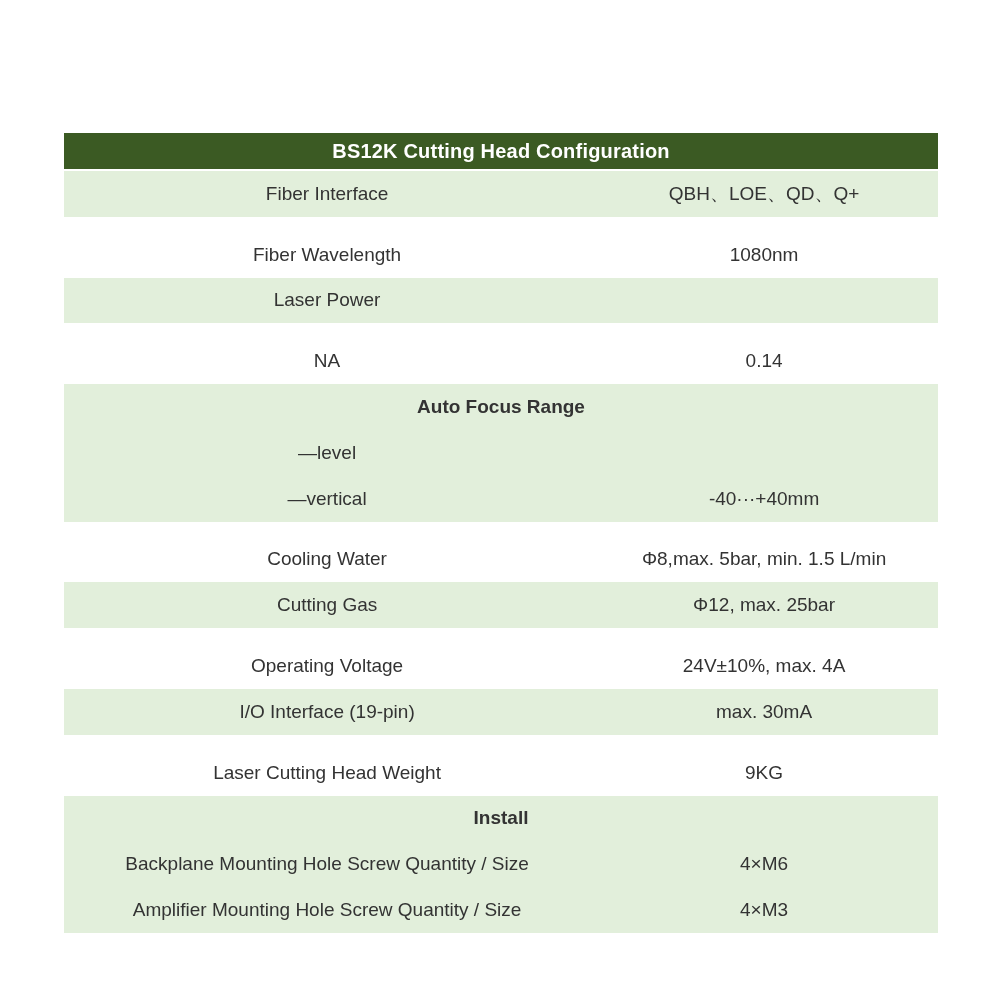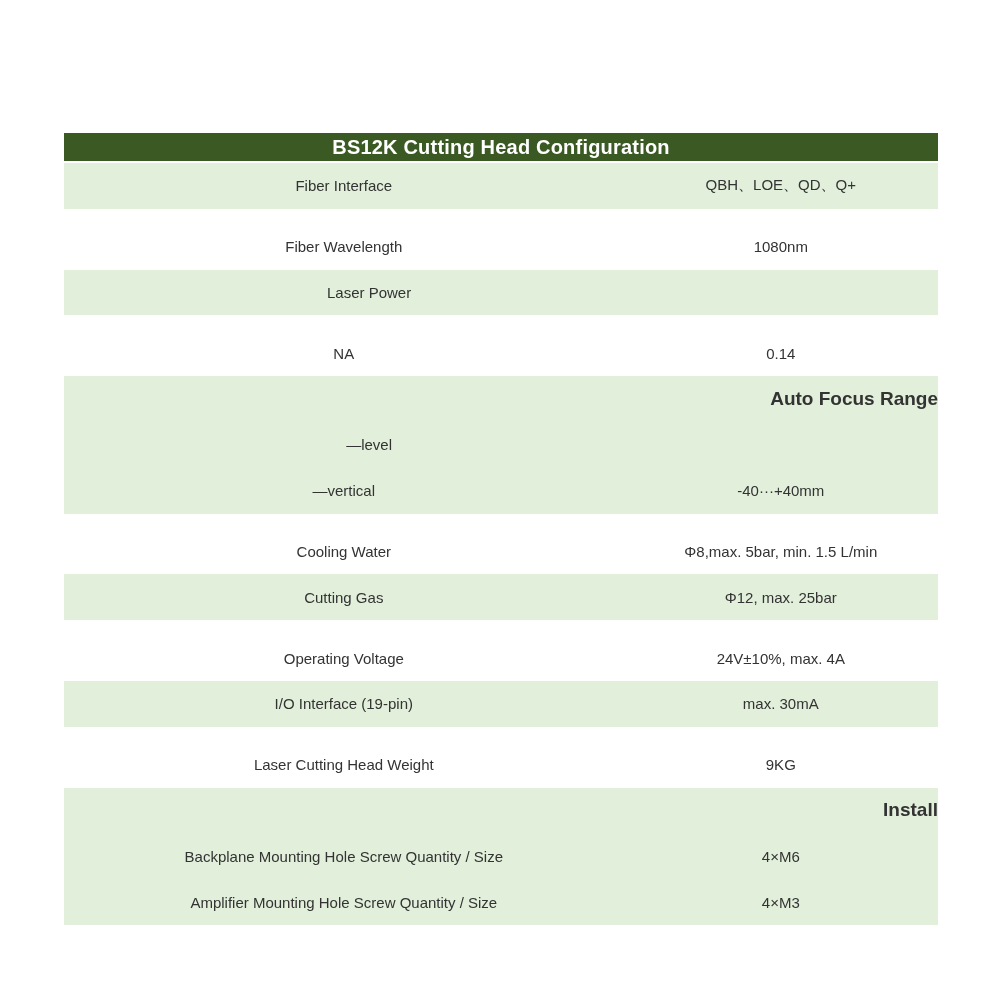--- a/index.html
+++ b/index.html
@@ -16,21 +16,21 @@
     color: #333333;
     overflow: hidden;
   }
   .spec-table {
     position: absolute;
     left: 64px;
     top: 133px;
     width: 874px;
   }
   .title-row {
-    height: 28px;
+    height: 36px;
     background: var(--header-bg, #3b5a23);
     color: var(--header-text, #ffffff);
     display: flex;
     align-items: center;
     justify-content: center;
     font-size: 20px;
     font-weight: bold;
     letter-spacing: 0.2px;
     margin-bottom: 2px;
   }
@@ -38,34 +38,33 @@
     height: 45.8px;
     display: flex;
     align-items: stretch;
   }
   .row.green { background: var(--row-alt-bg, #e2efdb); }
   .row.white { background: var(--row-bg, #ffffff); margin-top: 15px; }
   .cell {
     display: flex;
     align-items: center;
     justify-content: center;
-    font-size: 15px;
+    font-size: 19px;
     color: var(--text, #333333);
     white-space: nowrap;
-    padding-left: 42px;
   }
   .cell.label { width: 60.2%; }
   .cell.value { width: 39.8%; }
   .row.section {
     align-items: center;
     justify-content: center;
   }
   .section-label {
     width: 100%;
-    text-align: right;
+    text-align: center;
     font-size: 19px;
     font-weight: bold;
     color: var(--text, #333333);
   }
 </style>
 </head>
 <body>
 
 <div class="canvas">
   <div class="spec-table">

